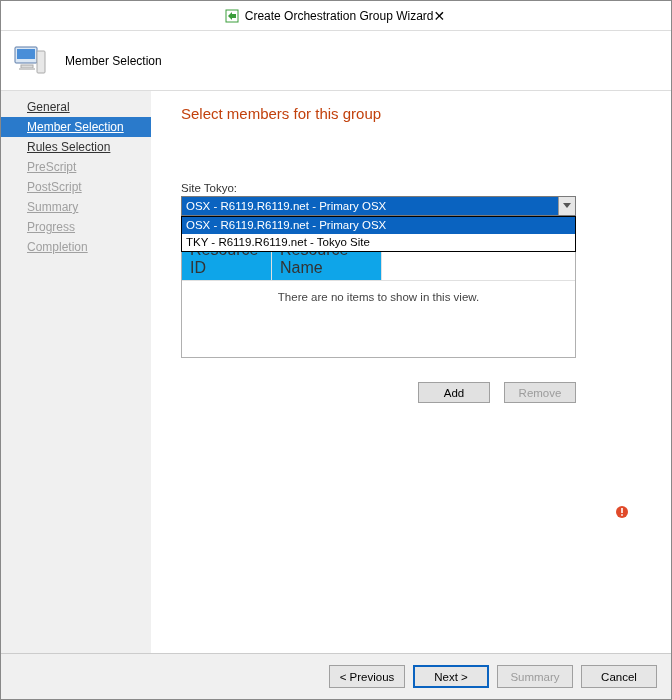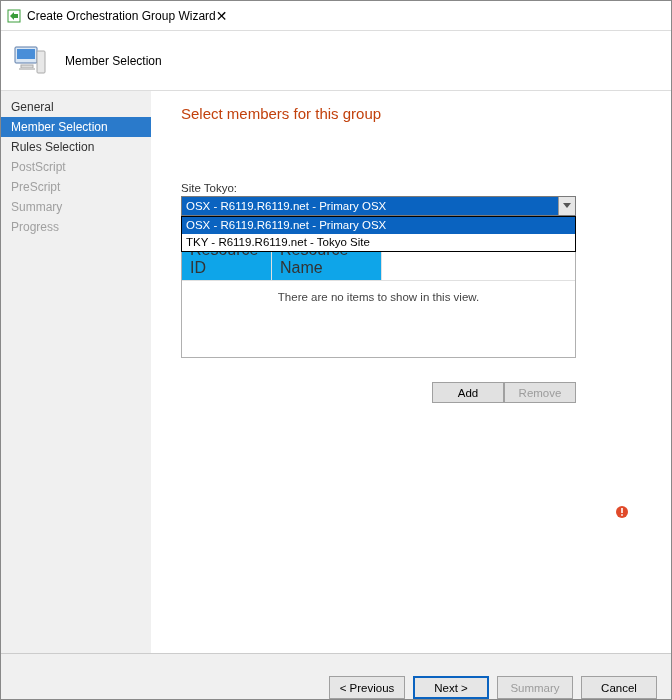--- a/index.html
+++ b/index.html
@@ -2,37 +2,37 @@
 <html><head>
 <meta charset="utf-8">
 <style>
   * { box-sizing: border-box; font-family: "Segoe UI", Tahoma, sans-serif; }
   body { margin: 0; background: #fff; }
   .window {
     width: 672px; height: 700px; border: 1px solid #888; background: #fff;
     display: flex; flex-direction: column; position: relative;
   }
   .titlebar {
-    height: 30px; display: flex; align-items: center; justify-content: flex-start;
+    height: 30px; display: flex; align-items: center; justify-content: center;
     padding: 0 8px 0 6px; border-bottom: 1px solid #ddd; font-size: 12px;
   }
   .titlebar-left { display: flex; align-items: center; gap: 6px; }
   .app-icon { width: 14px; height: 14px; }
   .close-x { font-size: 14px; color: #000; cursor: default; font-family: Arial, sans-serif; }
   .header {
     height: 60px; display: flex; align-items: center; gap: 14px; padding: 6px 10px;
     border-bottom: 1px solid #ddd;
   }
   .header-icon { width: 40px; height: 40px; }
   .header-title { font-size: 12px; color: #000; }
   .body { flex: 1 1 auto; display: flex; min-height: 0; }
   .sidebar {
     width: 150px; background: #f0f0f0; padding-top: 6px; font-size: 12px;
   }
-  .sidebar-item { padding: 3px 10px; color: #333; cursor: default; }
+  .sidebar-item { padding: 3px 26px; color: #333; cursor: default; text-decoration: underline; }
   .sidebar-item.selected { background: #2a7acb; color: #fff; }
   .sidebar-item.disabled { color: #a0a0a0; }
   .main {
     flex: 1; padding: 10px 50px 10px 30px; display: flex; flex-direction: column; position: relative;
   }
   .page-heading { color: #c2410c; font-size: 15px; margin: 4px 0 60px 0; font-weight: 400; }
   .field-label { font-size: 11.5px; color: #333; margin-bottom: 2px; }
   .select-wrap { position: relative; width: 395px; }
   .selected-box {
     height: 20px; border: 1px solid #7a7a7a; background: #0a63c0; color: #fff;
@@ -70,32 +70,32 @@
   }
   .th1 { width: 90px; }
   .th2 { width: 110px; }
   .no-items {
     text-align: center; font-size: 11.5px; color: #444; padding-top: 10px;
   }
   .error-badge {
     position: absolute; right: 42px; top: 414px; width: 14px; height: 14px;
   }
   .member-buttons {
-    width: 395px; display: flex; justify-content: flex-end; 
+    width: 395px; display: flex; justify-content: flex-end; gap: 14px;
     margin-top: 24px;
   }
   .btn {
     width: 72px; height: 21px; font-size: 11.5px; border: 1px solid #a0a0a0;
     background: #e1e1e1; color: #000; cursor: default;
     display: inline-flex; align-items: center; justify-content: center;
   }
   .btn:disabled, .btn.disabled { color: #9c9c9c; }
   .btn.primary { border: 2px solid #0a63c0; background: #e1e1e1; width: 76px; height: 23px; }
   .footer {
-    height: 46px; border-top: 1px solid #ccc; display: flex; align-items: flex-end;
+    height: 46px; border-top: 1px solid #ccc; display: flex; align-items: center;
     justify-content: flex-end; gap: 8px; padding: 0 14px; background: #f0f0f0;
   }
   .footer .btn { width: 76px; height: 23px; background: #e6e6e6; }
 </style>
 </head>
 <body>
 
 <div class="window">
 
   <div class="titlebar">
@@ -123,24 +123,25 @@
     </span>
     <span class="header-title">Member Selection</span>
   </div>
 
   <div class="body">
 
     <div class="sidebar">
       <div class="sidebar-item">General</div>
       <div class="sidebar-item selected">Member Selection</div>
       <div class="sidebar-item">Rules Selection</div>
+      <div class="sidebar-item disabled">PreScript</div>
       <div class="sidebar-item disabled">PostScript</div>
-      <div class="sidebar-item disabled">PreScript</div>
       <div class="sidebar-item disabled">Summary</div>
       <div class="sidebar-item disabled">Progress</div>
+      <div class="sidebar-item disabled">Completion</div>
     </div>
 
     <div class="main">
       <div class="page-heading">Select members for this group</div>
 
       <div class="field-label">Site Tokyo:</div>
       <div class="select-wrap">
         <div class="selected-box">
           <span>OSX - R6119.R6119.net - Primary OSX</span>
           <span class="select-arrow">

